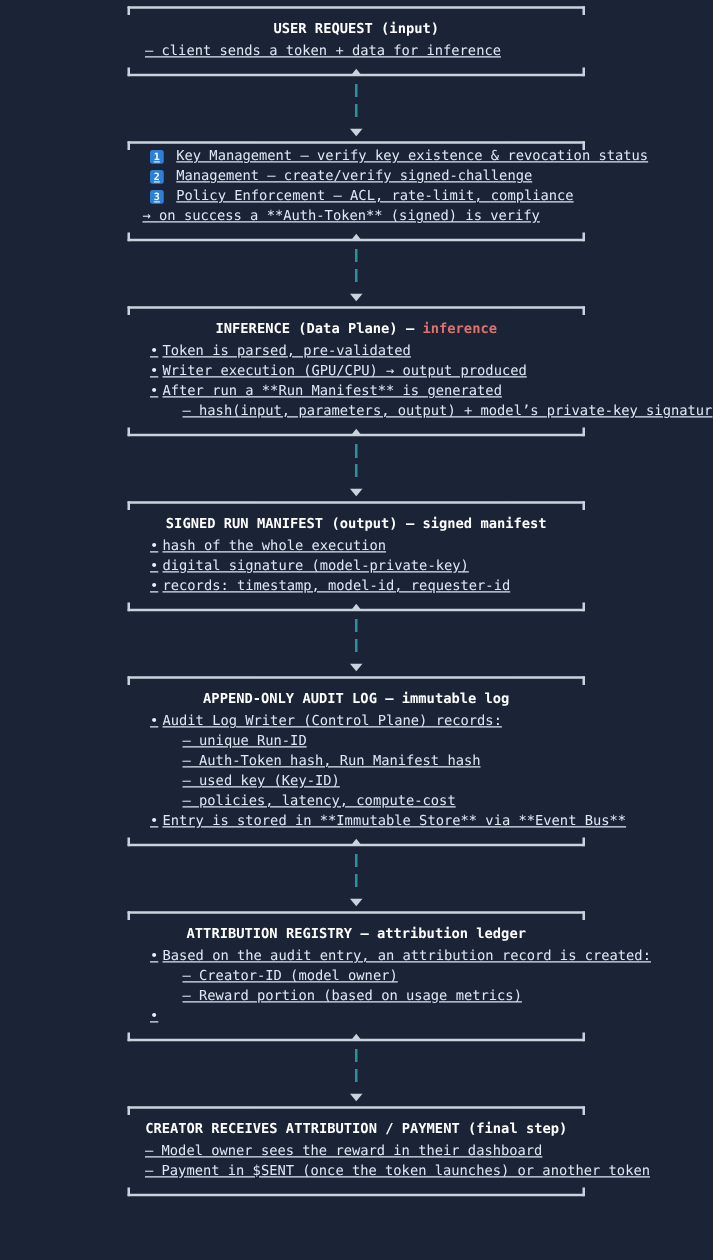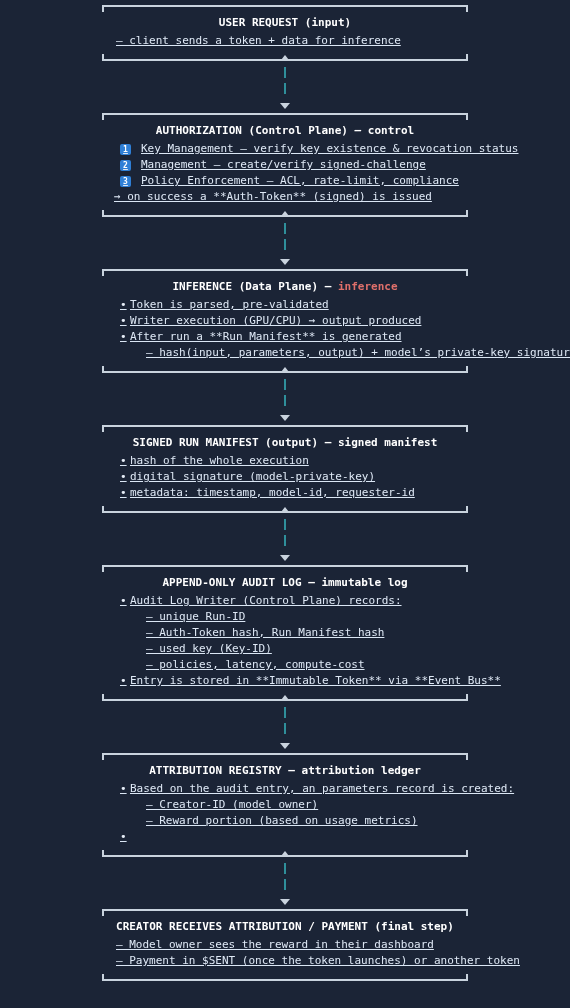--- a/index.html
+++ b/index.html
@@ -169,26 +169,25 @@
     <div class="conn">
       <span class="up-tri"></span>
       <span class="dashline"></span>
       <span class="dn-tri"></span>
     </div>
     <div class="node">
       <div class="brk-top">
         <span class="stub-l"></span>
         <span class="stub-r"></span>
       </div>
-      <div class="node-title"><span>AUTHORIZATION (Control Plane) – control</span></div>
       <div class="lines">
         <div class="line"><span class="badge">1</span><span class="ltxt">Key Management – verify key existence &amp; revocation status</span></div>
         <div class="line"><span class="badge">2</span><span class="ltxt">Management – create/verify signed-challenge</span></div>
         <div class="line"><span class="badge">3</span><span class="ltxt">Policy Enforcement – ACL, rate-limit, compliance</span></div>
-        <div class="line arrow"><span class="ltxt">→ on success a **Auth-Token** (signed) is issued</span></div>
+        <div class="line arrow"><span class="ltxt">→ on success a **Auth-Token** (signed) is verify</span></div>
       </div>
       <div class="brk-bot">
         <span class="stub-l"></span>
         <span class="stub-r"></span>
       </div>
     </div>
     <div class="conn">
       <span class="up-tri"></span>
       <span class="dashline"></span>
       <span class="dn-tri"></span>
@@ -217,21 +216,21 @@
     </div>
     <div class="node">
       <div class="brk-top">
         <span class="stub-l"></span>
         <span class="stub-r"></span>
       </div>
       <div class="node-title"><span>SIGNED RUN MANIFEST (output) – signed manifest</span></div>
       <div class="lines">
         <div class="line"><span class="bullet">•</span><span class="ltxt">hash of the whole execution</span></div>
         <div class="line"><span class="bullet">•</span><span class="ltxt">digital signature (model-private-key)</span></div>
-        <div class="line"><span class="bullet">•</span><span class="ltxt">metadata: timestamp, model-id, requester-id</span></div>
+        <div class="line"><span class="bullet">•</span><span class="ltxt">records: timestamp, model-id, requester-id</span></div>
       </div>
       <div class="brk-bot">
         <span class="stub-l"></span>
         <span class="stub-r"></span>
       </div>
     </div>
     <div class="conn">
       <span class="up-tri"></span>
       <span class="dashline"></span>
       <span class="dn-tri"></span>
@@ -241,40 +240,40 @@
         <span class="stub-l"></span>
         <span class="stub-r"></span>
       </div>
       <div class="node-title"><span>APPEND-ONLY AUDIT LOG – immutable log</span></div>
       <div class="lines">
         <div class="line"><span class="bullet">•</span><span class="ltxt">Audit Log Writer (Control Plane) records:</span></div>
         <div class="line sub"><span class="ltxt">– unique Run-ID</span></div>
         <div class="line sub"><span class="ltxt">– Auth-Token hash, Run Manifest hash</span></div>
         <div class="line sub"><span class="ltxt">– used key (Key-ID)</span></div>
         <div class="line sub"><span class="ltxt">– policies, latency, compute-cost</span></div>
-        <div class="line"><span class="bullet">•</span><span class="ltxt">Entry is stored in **Immutable Token** via **Event Bus**</span></div>
+        <div class="line"><span class="bullet">•</span><span class="ltxt">Entry is stored in **Immutable Store** via **Event Bus**</span></div>
       </div>
       <div class="brk-bot">
         <span class="stub-l"></span>
         <span class="stub-r"></span>
       </div>
     </div>
     <div class="conn">
       <span class="up-tri"></span>
       <span class="dashline"></span>
       <span class="dn-tri"></span>
     </div>
     <div class="node">
       <div class="brk-top">
         <span class="stub-l"></span>
         <span class="stub-r"></span>
       </div>
       <div class="node-title"><span>ATTRIBUTION REGISTRY – attribution ledger</span></div>
       <div class="lines">
-        <div class="line"><span class="bullet">•</span><span class="ltxt">Based on the audit entry, an parameters record is created:</span></div>
+        <div class="line"><span class="bullet">•</span><span class="ltxt">Based on the audit entry, an attribution record is created:</span></div>
         <div class="line sub"><span class="ltxt">– Creator-ID (model owner)</span></div>
         <div class="line sub"><span class="ltxt">– Reward portion (based on usage metrics)</span></div>
         <div class="line"><span class="bullet">•</span></div>
       </div>
       <div class="brk-bot">
         <span class="stub-l"></span>
         <span class="stub-r"></span>
       </div>
     </div>
     <div class="conn">

